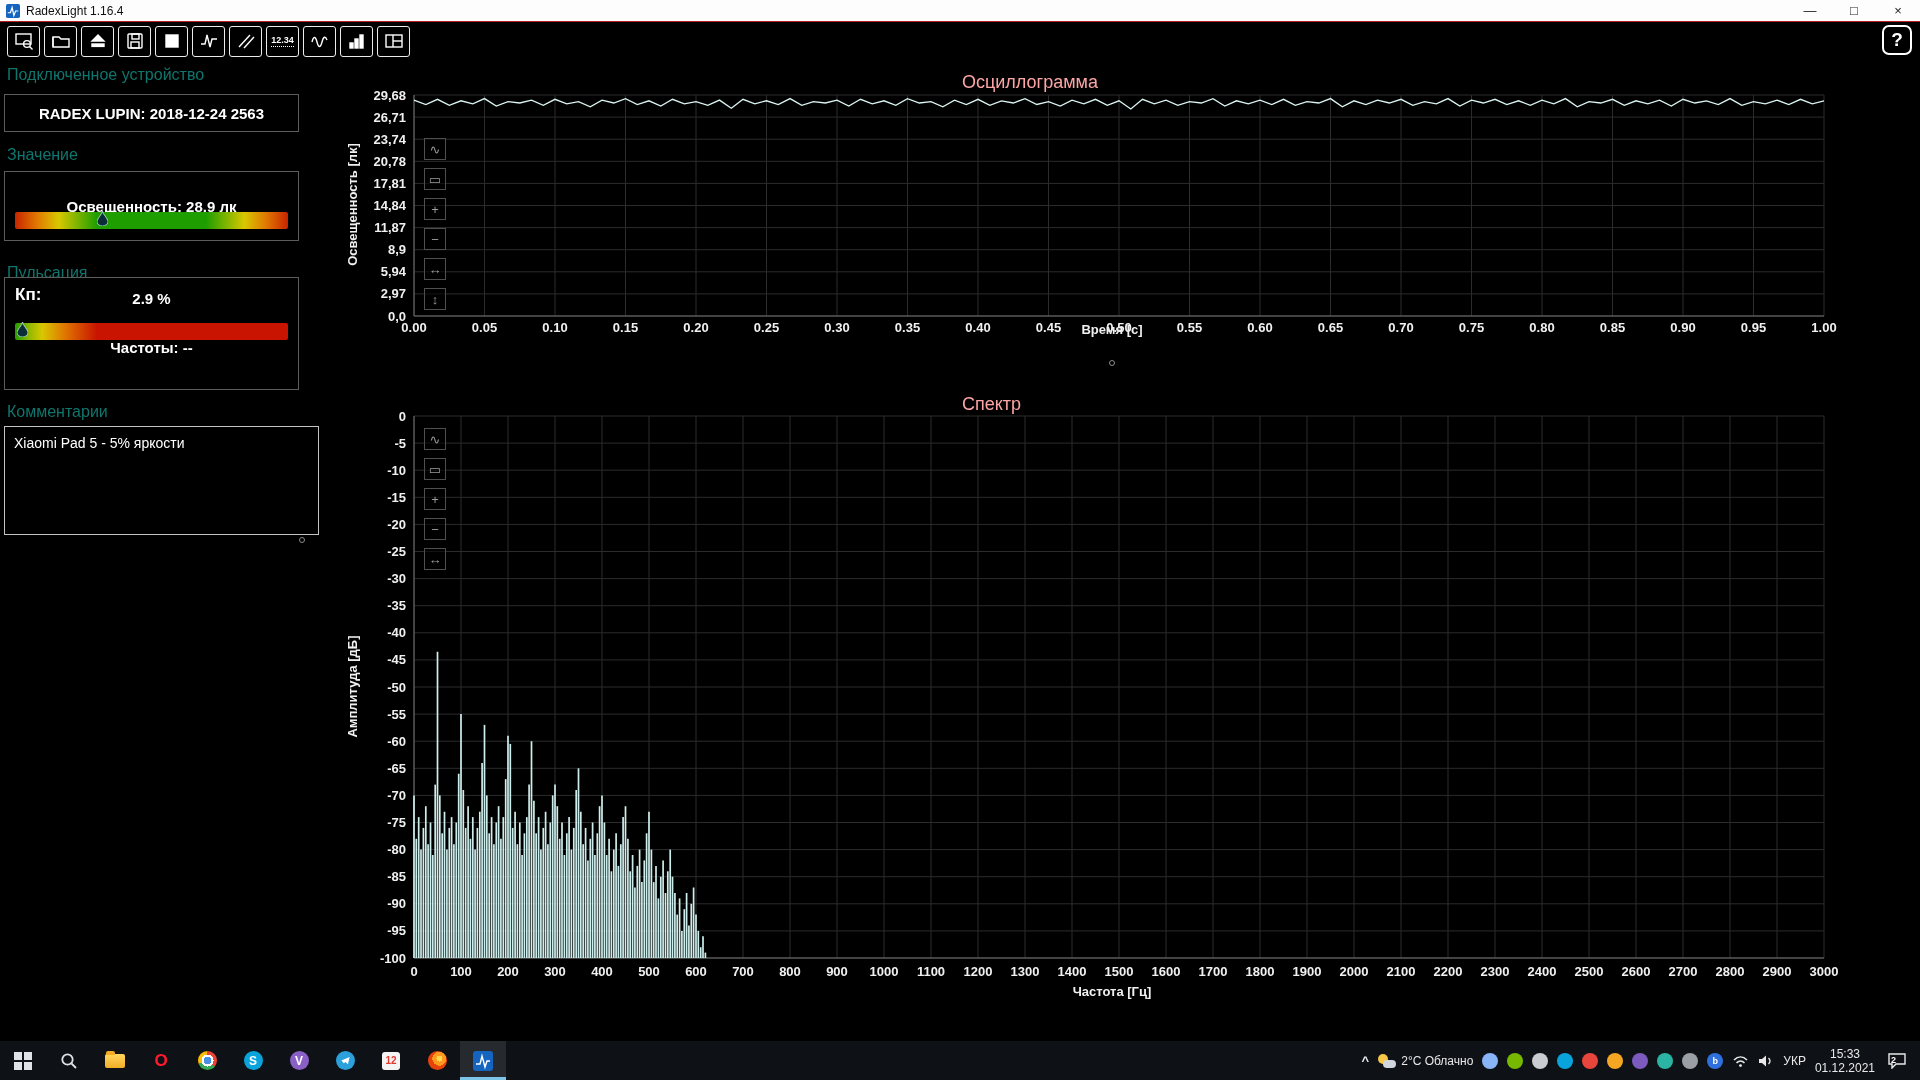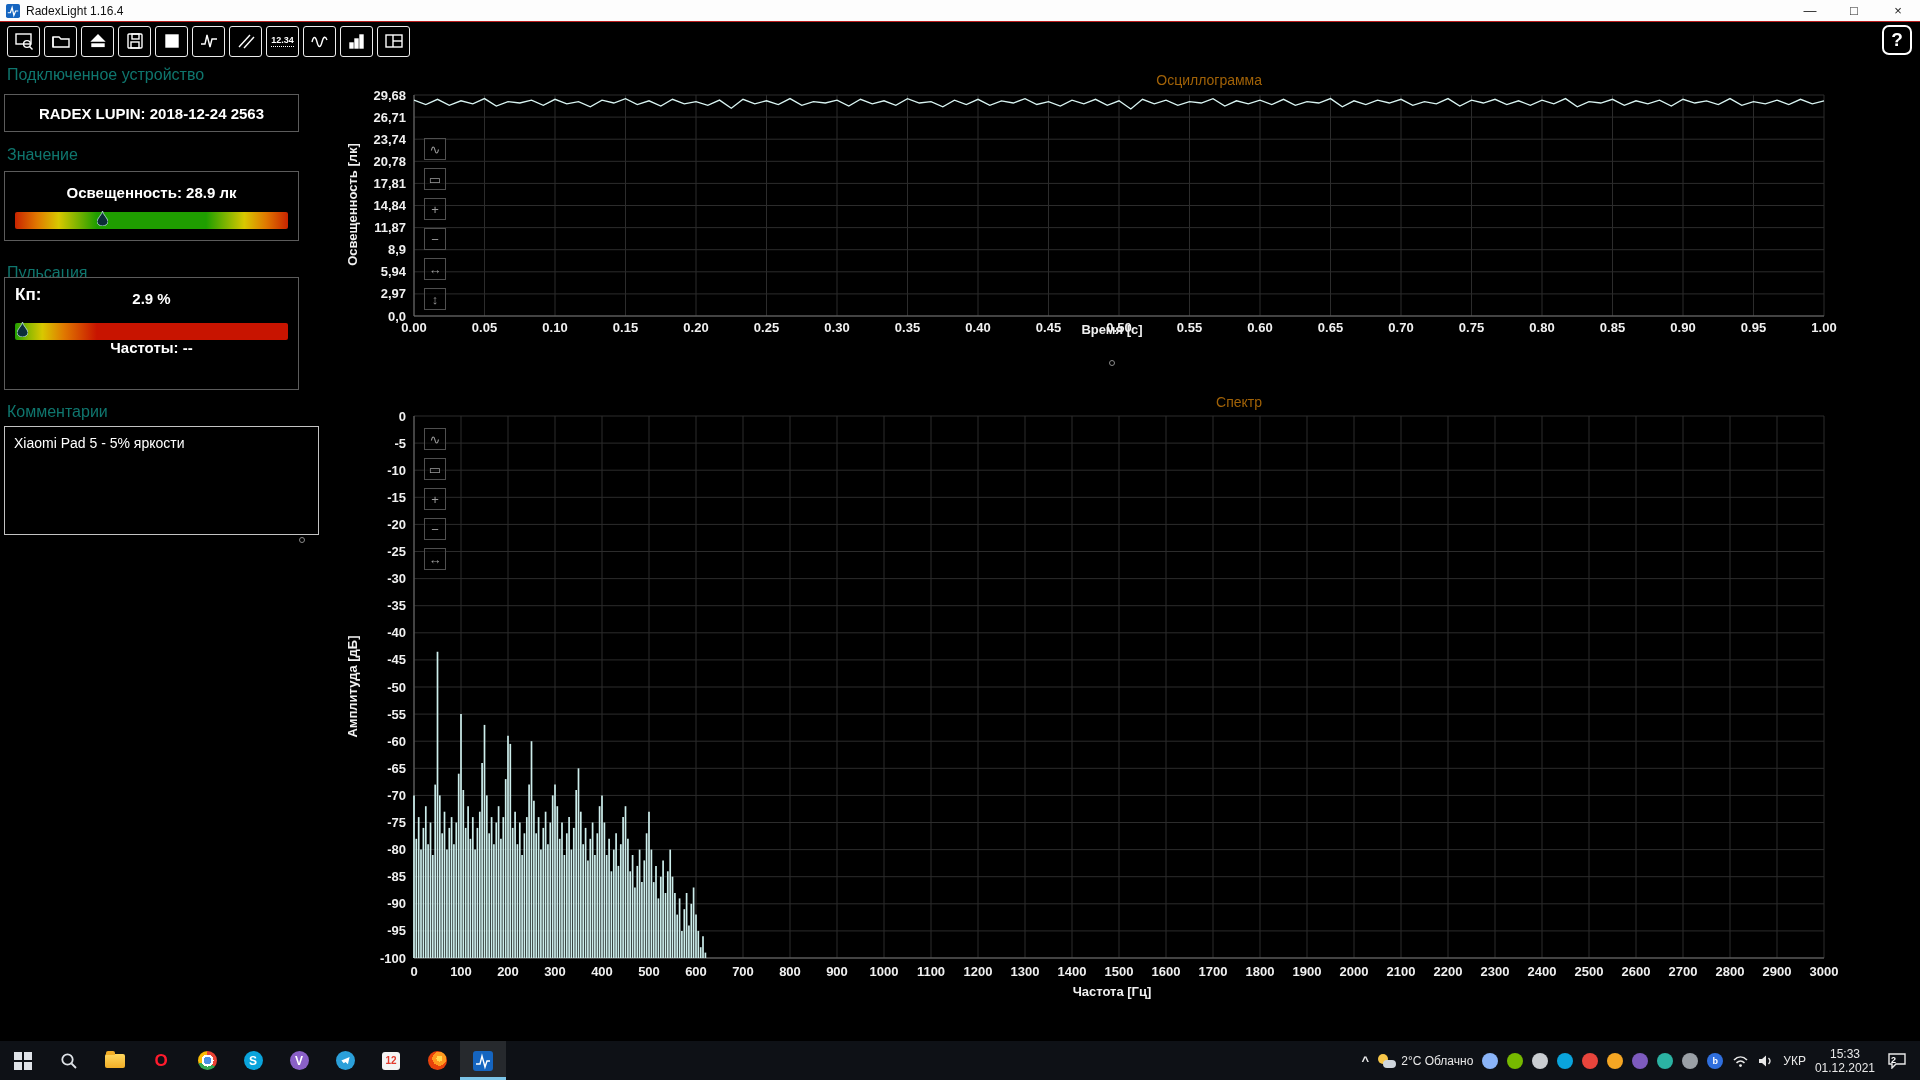--- a/index.html
+++ b/index.html
@@ -33,21 +33,21 @@
   .gradbar{position:absolute;height:17px;border-radius:2px}
   .grad-lux{background:linear-gradient(90deg,#c82400 0%,#e07800 8%,#d8c800 16%,#1f9e00 30%,
     #1f9e00 70%,#d8c800 84%,#e07800 92%,#c82400 100%)}
   .grad-kp{background:linear-gradient(90deg,#1f9e00 0%,#8fb800 5%,#d8c800 10%,#e07800 18%,
     #c81400 30%,#c81400 100%)}
   .drop{position:absolute;top:-1px}
   .comments{position:absolute;border:1px solid #c3c3c3;background:#000;color:#fff;
     font-size:14px;padding:7px 9px;line-height:18px}
 
   
-  .chart-title{position:absolute;color:#a16207;font-size:14px;text-align:right;width:300px}
+  .chart-title{position:absolute;color:#fca5a5;font-size:18px;text-align:left;width:300px}
   .axis-label{position:absolute;color:#f0f0f0;font-size:13px;font-weight:700;text-align:center}
   .ylab{width:220px;transform:rotate(-90deg)}
   svg.chart{position:absolute}
   .grid{stroke:#2c2c2c;stroke-width:1}
   .axisline{stroke:#707070;stroke-width:1}
   .tick{fill:#f0f0f0;font-size:13px;font-weight:700;font-family:"Liberation Sans",sans-serif}
   .wave{fill:none;stroke:#d9f4f2;stroke-width:1.3}
   .tools{position:absolute;display:flex;flex-direction:column;gap:8px;z-index:4}
   .tool{width:22px;height:22px;border:1px solid #4f4f4f;color:#9b9b9b;font-size:13px;
     display:flex;align-items:center;justify-content:center;background:rgba(0,0,0,.55)}
@@ -171,21 +171,21 @@
 
 <div class="side-label" style="left:7px;top:66px">Подключенное устройство</div>
 
 <div class="panel" style="left:4px;top:94px;width:295px;height:38px;display:flex;align-items:center;justify-content:center">
   <span class="big">RADEX LUPIN: 2018-12-24 2563</span>
 </div>
 
 <div class="side-label" style="left:7px;top:146px">Значение</div>
 
 <div class="panel" style="left:4px;top:171px;width:295px;height:70px">
-  <div class="big" style="margin-top:12px">Освещенность: 28.9 лк</div>
+  <div class="big" style="margin-top:26px">Освещенность: 28.9 лк</div>
   <div class="gradbar grad-lux" style="left:10px;top:40px;width:273px">
     <svg class="drop" style="left:calc(32% - 5px)" width="11" height="15" viewBox="0 0 11 15">
       <path d="M5.5 0 C5.5 3 0 7.5 0 10.5 A5.5 4.5 0 0 0 11 10.5 C11 7.5 5.5 3 5.5 0 Z" fill="#0c2d38" stroke="#bfe9e4" stroke-width="0.8"></path>
     </svg>
   </div>
 </div>
 
 <div class="side-label" style="left:7px;top:264px">Пульсация</div>
 
 <div class="panel" style="left:4px;top:277px;width:295px;height:113px">

